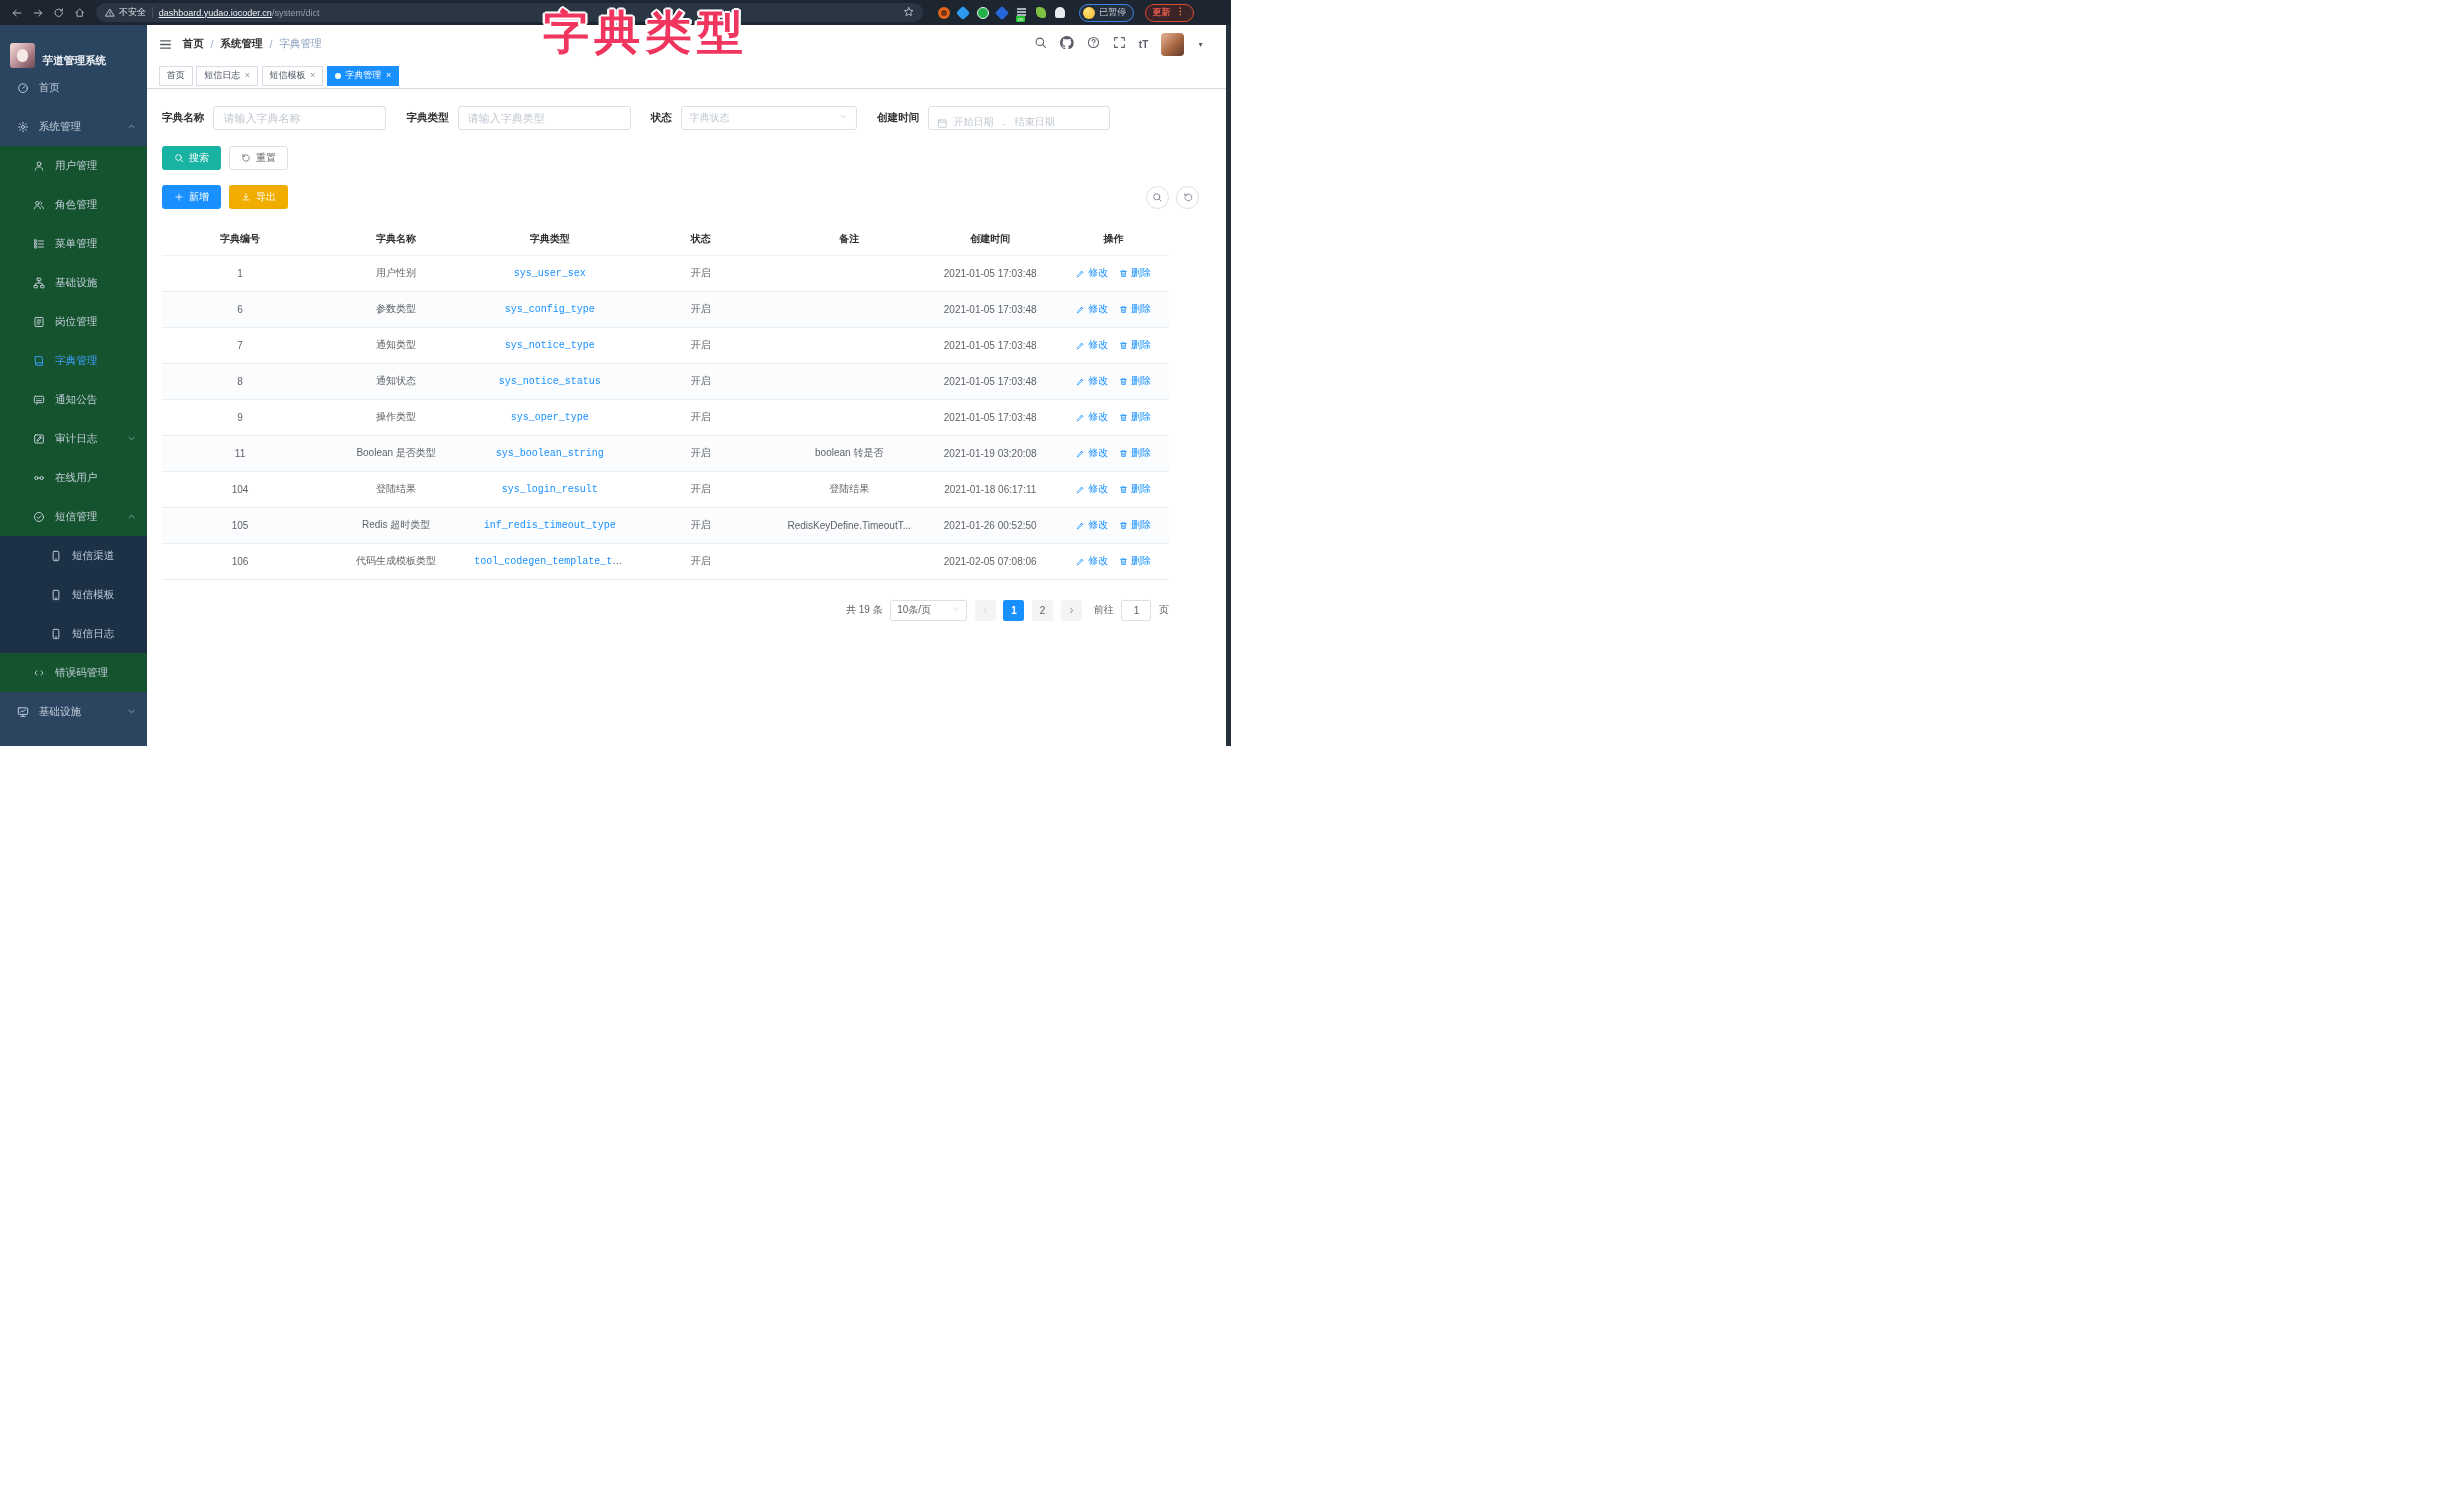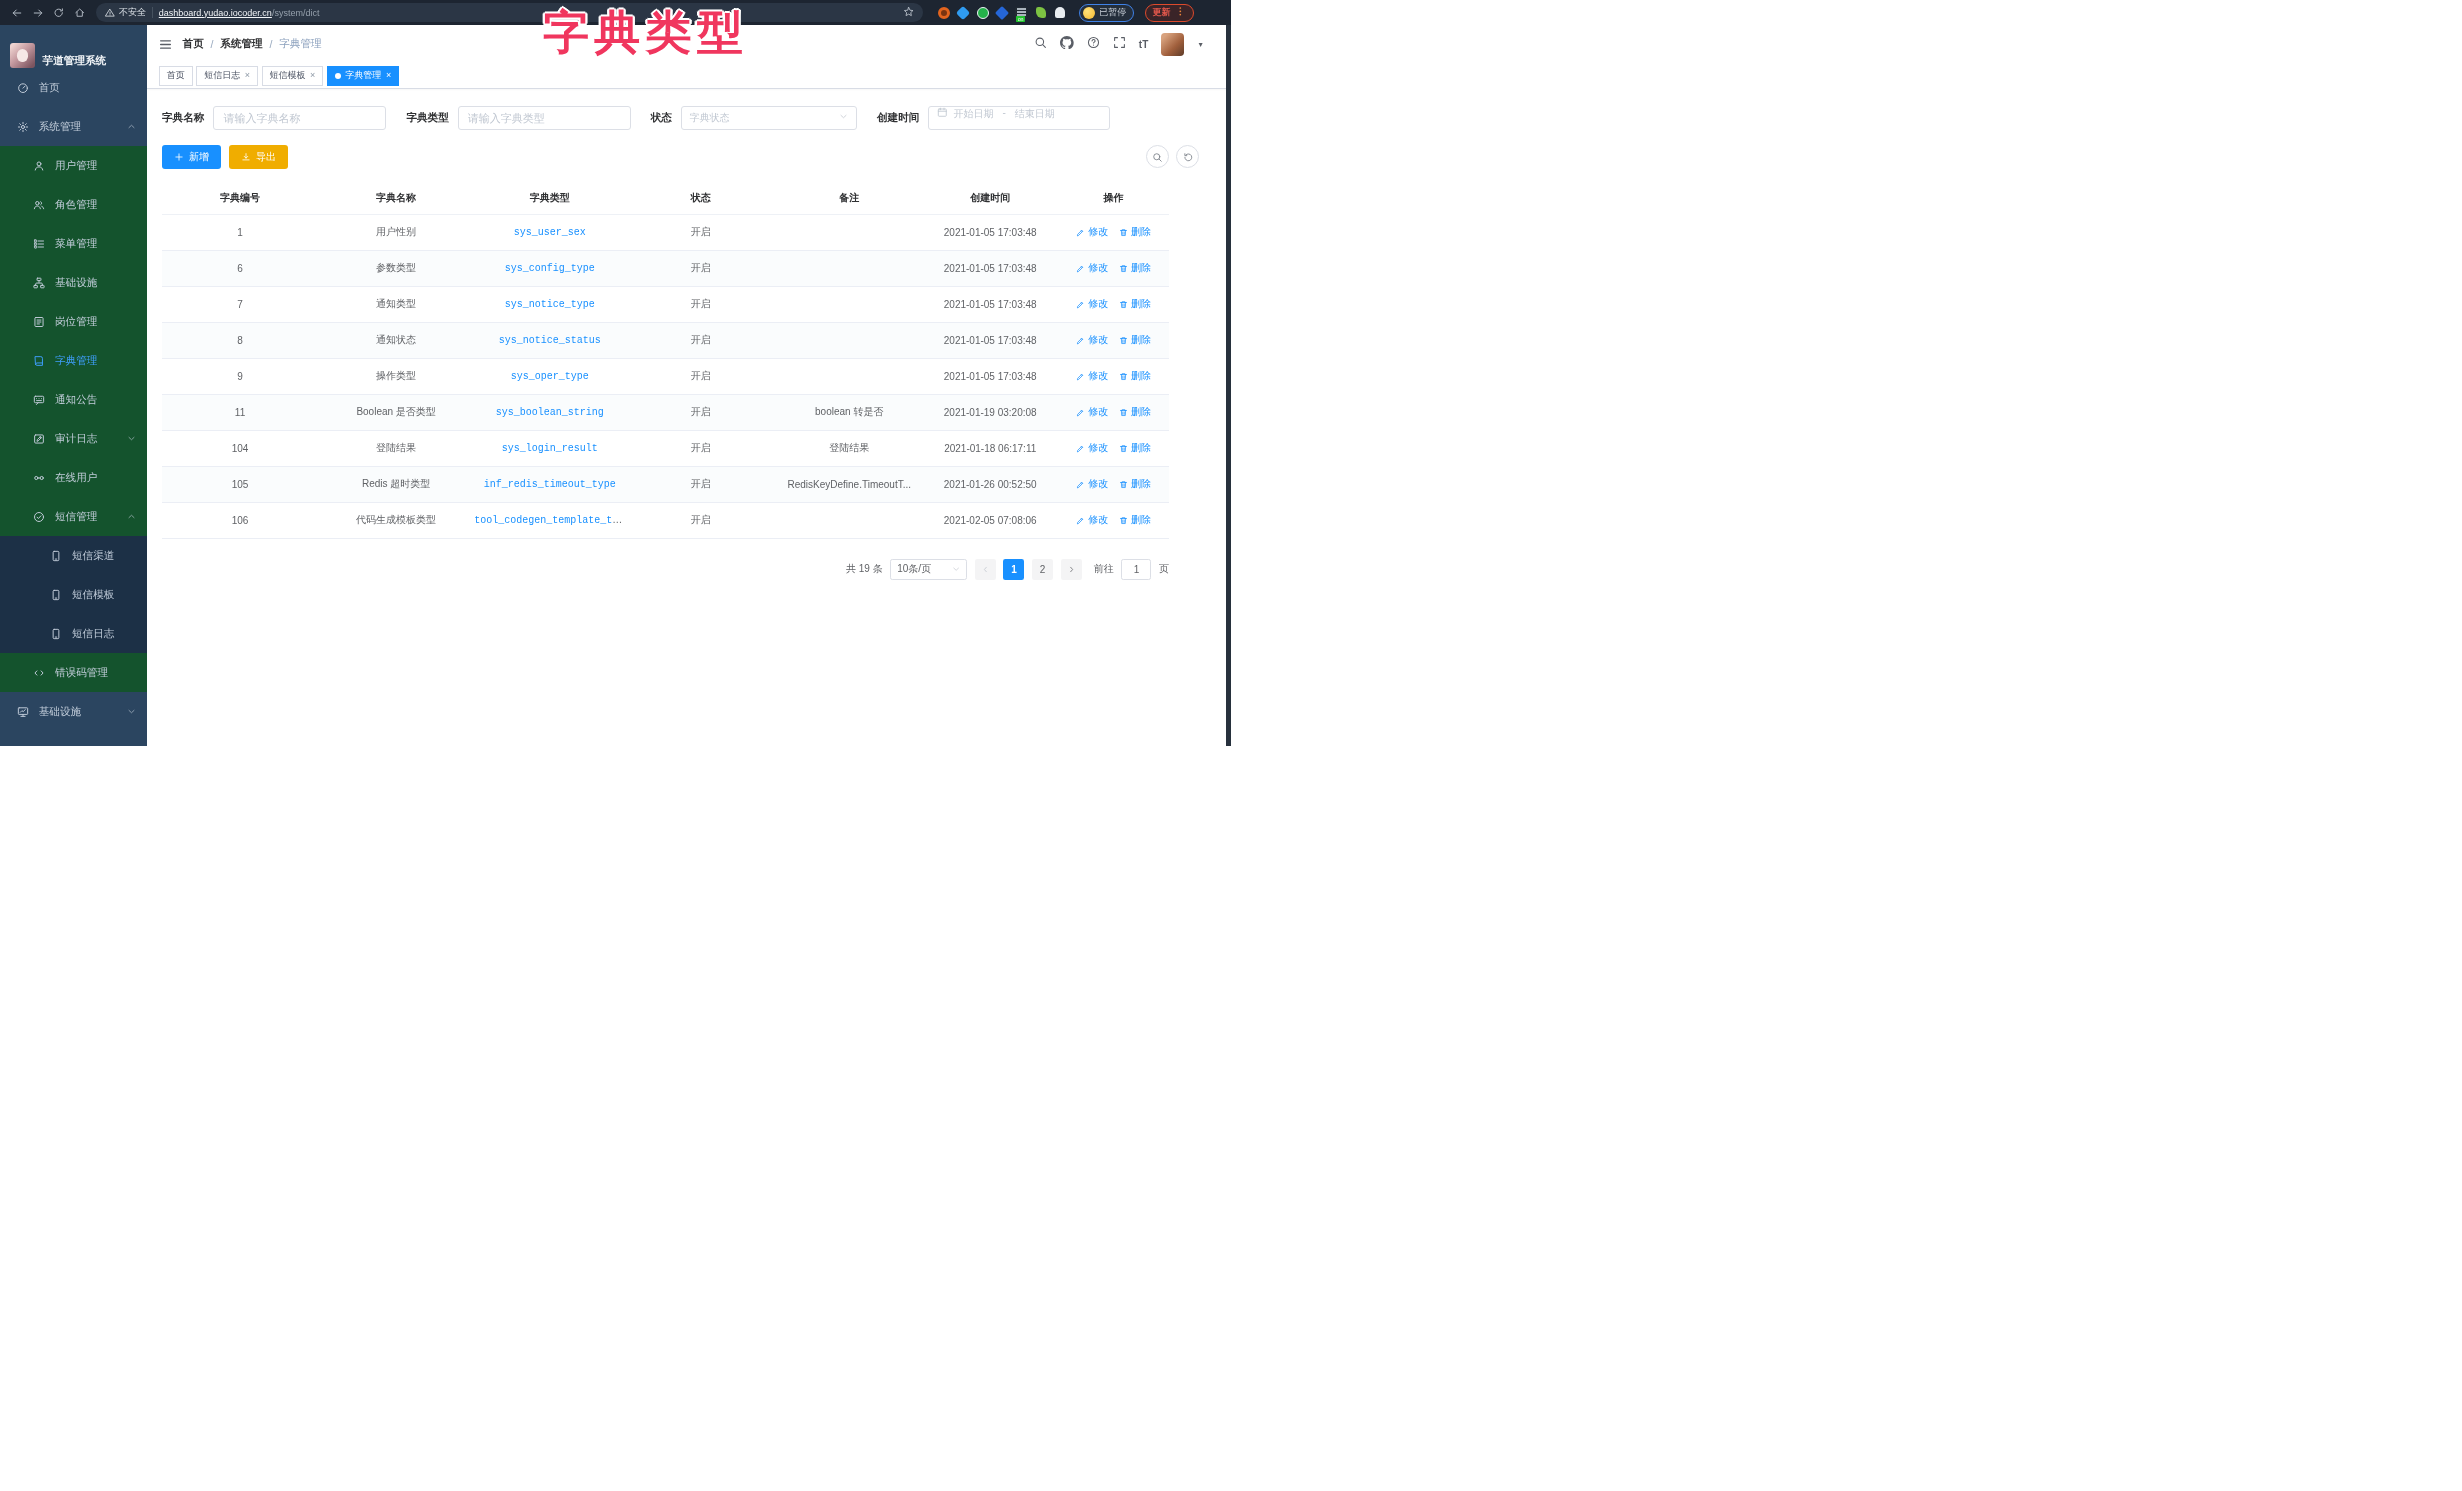--- a/index.html
+++ b/index.html
@@ -69,21 +69,21 @@
   .tag.active .x { color:#fff; }
 
   .content { flex:1; padding:16.7px 15px 0; position:relative; min-width:0; }
   .filter { display:flex; align-items:center; gap:20px; }
   .fgroup { display:flex; align-items:center; gap:9px; }
   .flabel { font-size:10.6px; color:#303133; font-weight:600; white-space:nowrap; }
   .finput { width:173px; height:24px; border:0.8px solid #dcdfe6; border-radius:3px; padding:0 9px; font-size:11px; color:#606266; outline:none; }
   .finput::placeholder { color:#c0c7d1; }
   .fselect { width:176px; height:24px; border:0.8px solid #dcdfe6; border-radius:3px; display:flex; align-items:center; justify-content:space-between; padding:0 7.6px; color:#c0c7d1; font-size:10px; cursor:pointer; }
   .fselect .chev { color:#c0c4cc; }
-  .frange { width:182px; height:24px; border:0.8px solid #dcdfe6; border-radius:3px; display:flex; align-items:flex-start; gap:6px; padding:0 7.6px; color:#c0c7d1; font-size:10px; cursor:pointer; }
+  .frange { width:182px; height:24px; border:0.8px solid #dcdfe6; border-radius:3px; display:flex; align-items:flex-end; gap:6px; padding:0 7.6px; color:#c0c7d1; font-size:10px; cursor:pointer; }
   .frange .sep { margin:0 3px; }
 
   .btnrow { margin-top:16.7px; display:flex; gap:7.6px; position:relative; }
   .row2 { margin-top:15px; }
   .btn { height:24px; display:inline-flex; align-items:center; gap:4.6px; padding:0 11.4px; border-radius:3px; font-size:10px; border:0.8px solid transparent; cursor:pointer; background:#fff; font-family:inherit; }
   .btn-teal { background:#18b3a3; color:#fff; }
   .btn-plain { border-color:#dcdfe6; color:#606266; }
   .btn-primary { background:#1890ff; color:#fff; }
   .btn-warning { background:#f0ad00; color:#fff; }
   .tools { position:absolute; right:16.7px; top:0.8px; display:flex; gap:7.6px; }
@@ -396,20 +396,35 @@
                 <rect x="2" y="3" width="12" height="11" rx="1.2"></rect>
                 <path d="M2 6.4h12M5.4 1.8v2.4M10.6 1.8v2.4"></path>
               </svg>
             <span>开始日期</span>
             <span class="sep">-</span>
             <span>结束日期</span>
           </div>
         </div>
       </div>
 
+      <div class="btnrow">
+        <button class="btn btn-teal">
+          <svg class="ic" width="10" height="10" viewBox="0 0 16 16">
+              <circle cx="7.2" cy="7.2" r="4.6"></circle>
+              <path d="M10.7 10.7L14 14"></path>
+            </svg>
+          <span>搜索</span>
+        </button>
+        <button class="btn btn-plain">
+          <svg class="ic" width="10" height="10" viewBox="0 0 16 16">
+              <path d="M2.8 8a5.2 5.2 0 1 0 1.6-3.7M2.8 2.6v2.9h2.9"></path>
+            </svg>
+          <span>重置</span>
+        </button>
+      </div>
 
       <div class="btnrow row2">
         <button class="btn btn-primary">
           <svg class="ic" width="10" height="10" viewBox="0 0 16 16">
               <path d="M8 3v10M3 8h10"></path>
             </svg>
           <span>新增</span>
         </button>
         <button class="btn btn-warning">
           <svg class="ic" width="10" height="10" viewBox="0 0 16 16">

